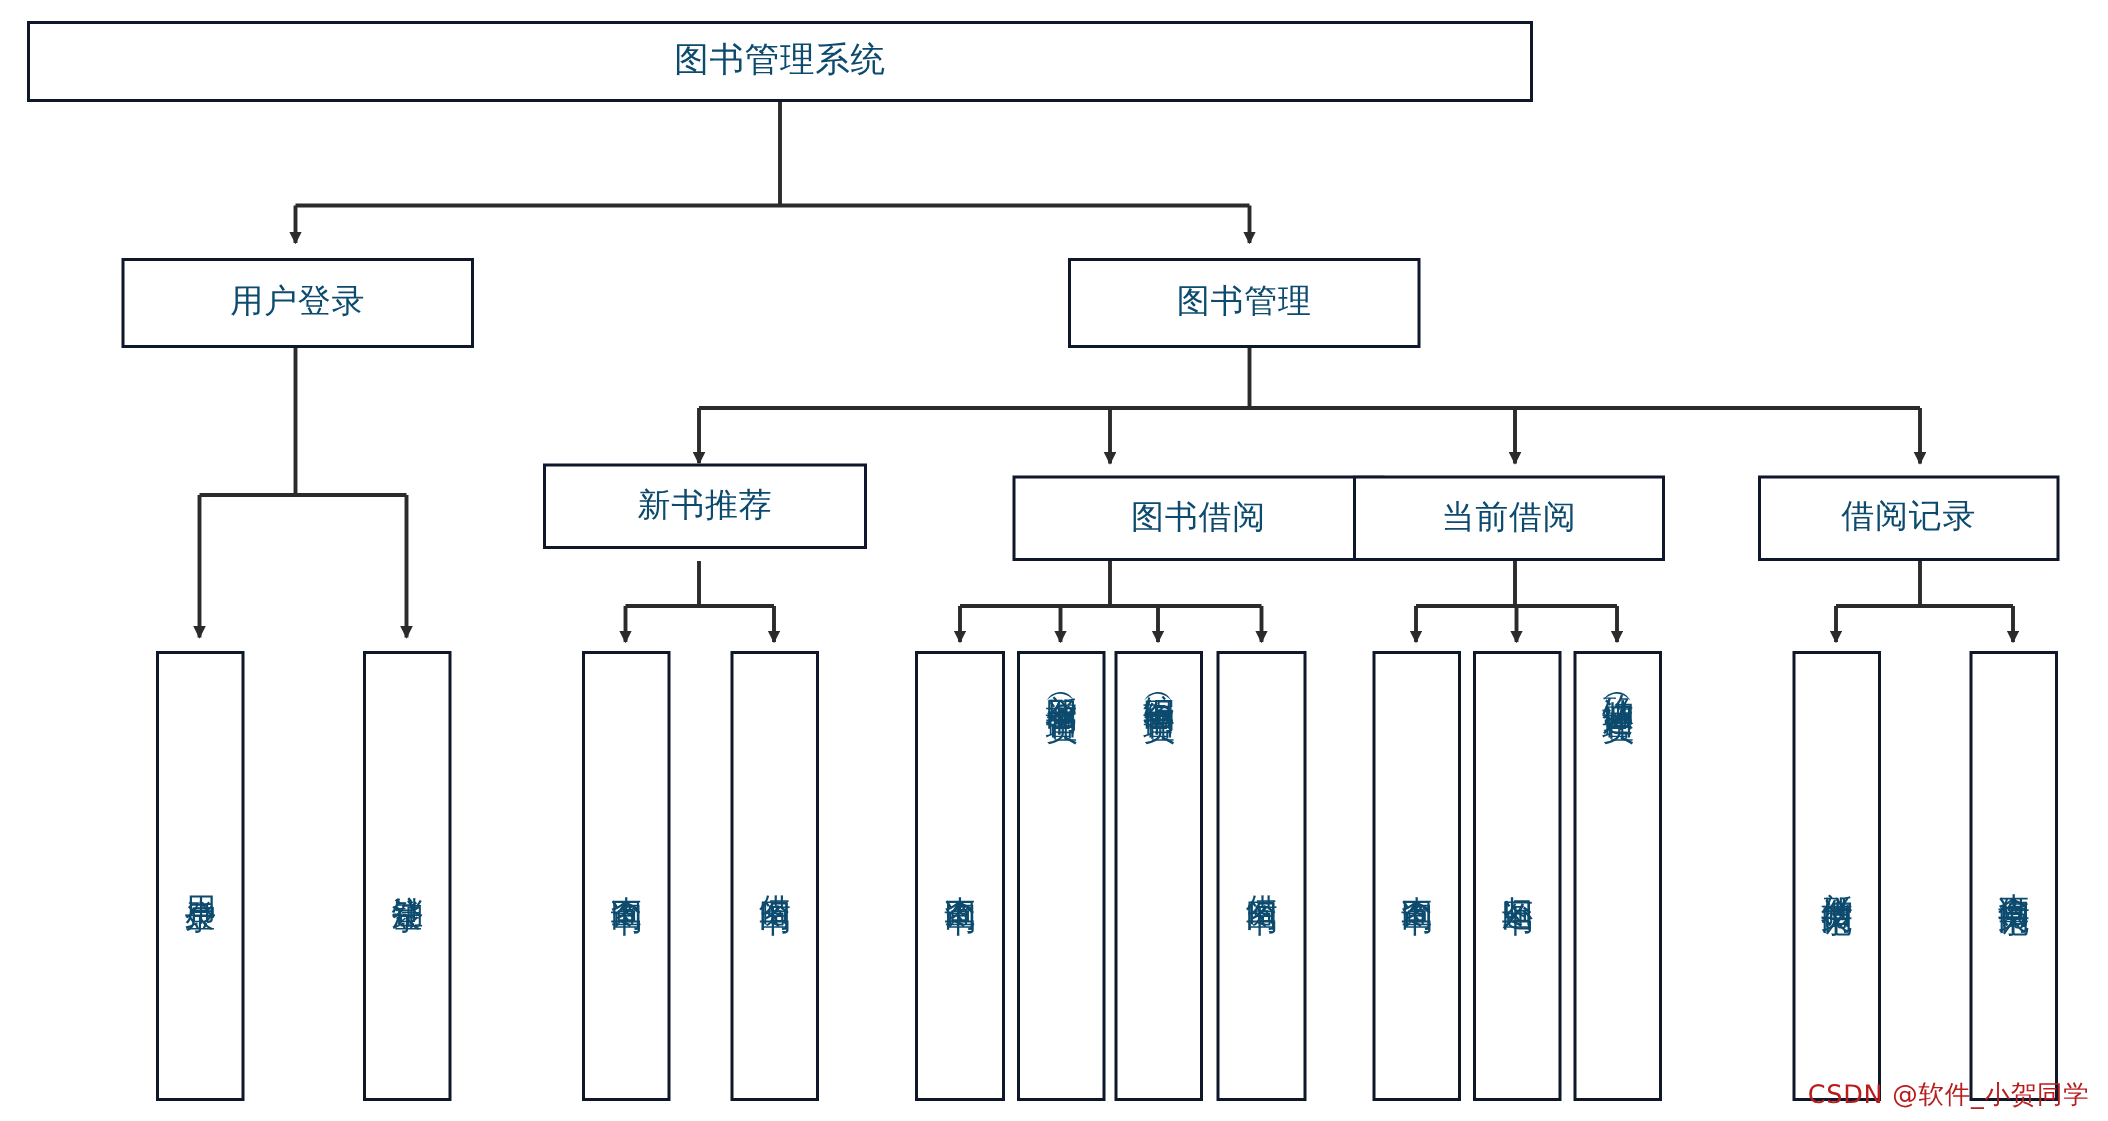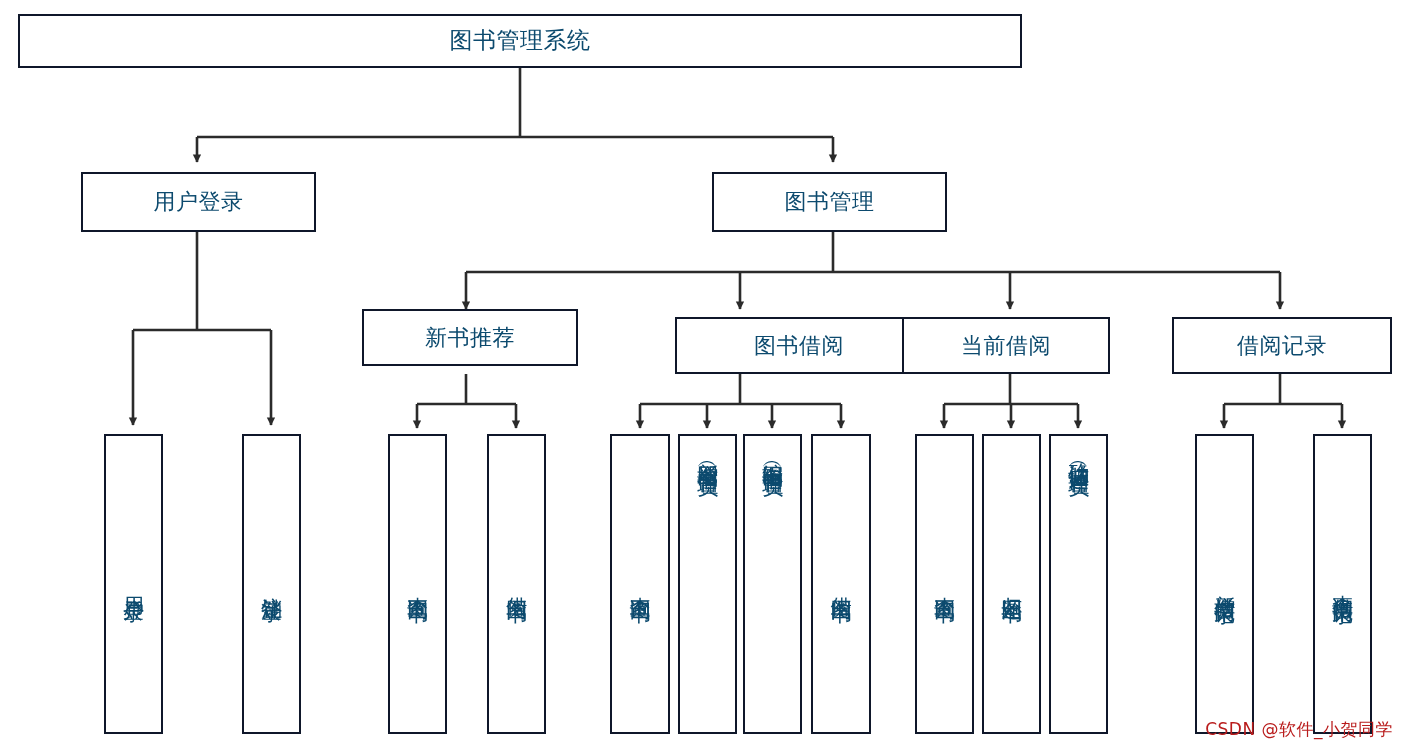--- a/index.html
+++ b/index.html
@@ -145,21 +145,21 @@
 
   <div class="node horizontal" style="left:362px; top:309px; width:216px; height:57px;">
     <span class="node-label">新书推荐</span>
   </div>
   <div class="node horizontal" style="left:632px; top:317px; width:248px; height:57px;margin-left:43px;">
     <span class="node-label">图书借阅</span>
   </div>
   <div class="node horizontal" style="left:902px; top:317px; width:208px; height:57px;">
     <span class="node-label">当前借阅</span>
   </div>
-  <div class="node horizontal" style="left:1172px; top:317px; width:220px; height:57px;">
+  <div class="node horizontal" style="left:1172px; top:317px; width:201px; height:57px;font-family:Liberation Mono, monospace;">
     <span class="node-label">借阅记录</span>
   </div>
 
   <div class="node vertical centered" style="left:104px; top:434px; width:59px; height:300px;">
     <span class="node-label">用户登录</span>
   </div>
   <div class="node vertical centered" style="left:242px; top:434px; width:59px; height:300px;">
     <span class="node-label">注销登录</span>
   </div>
 

